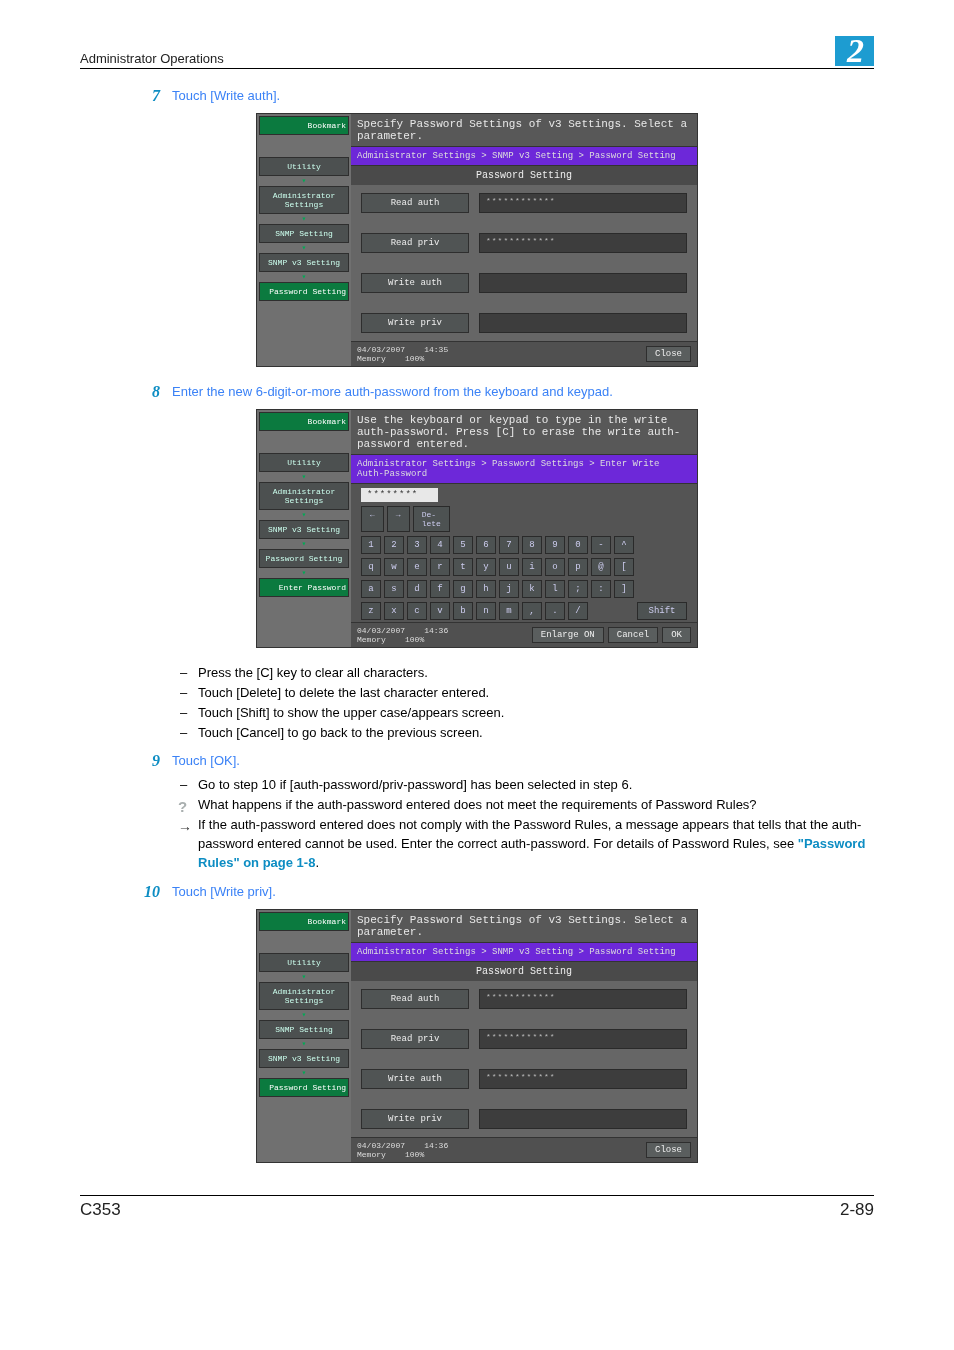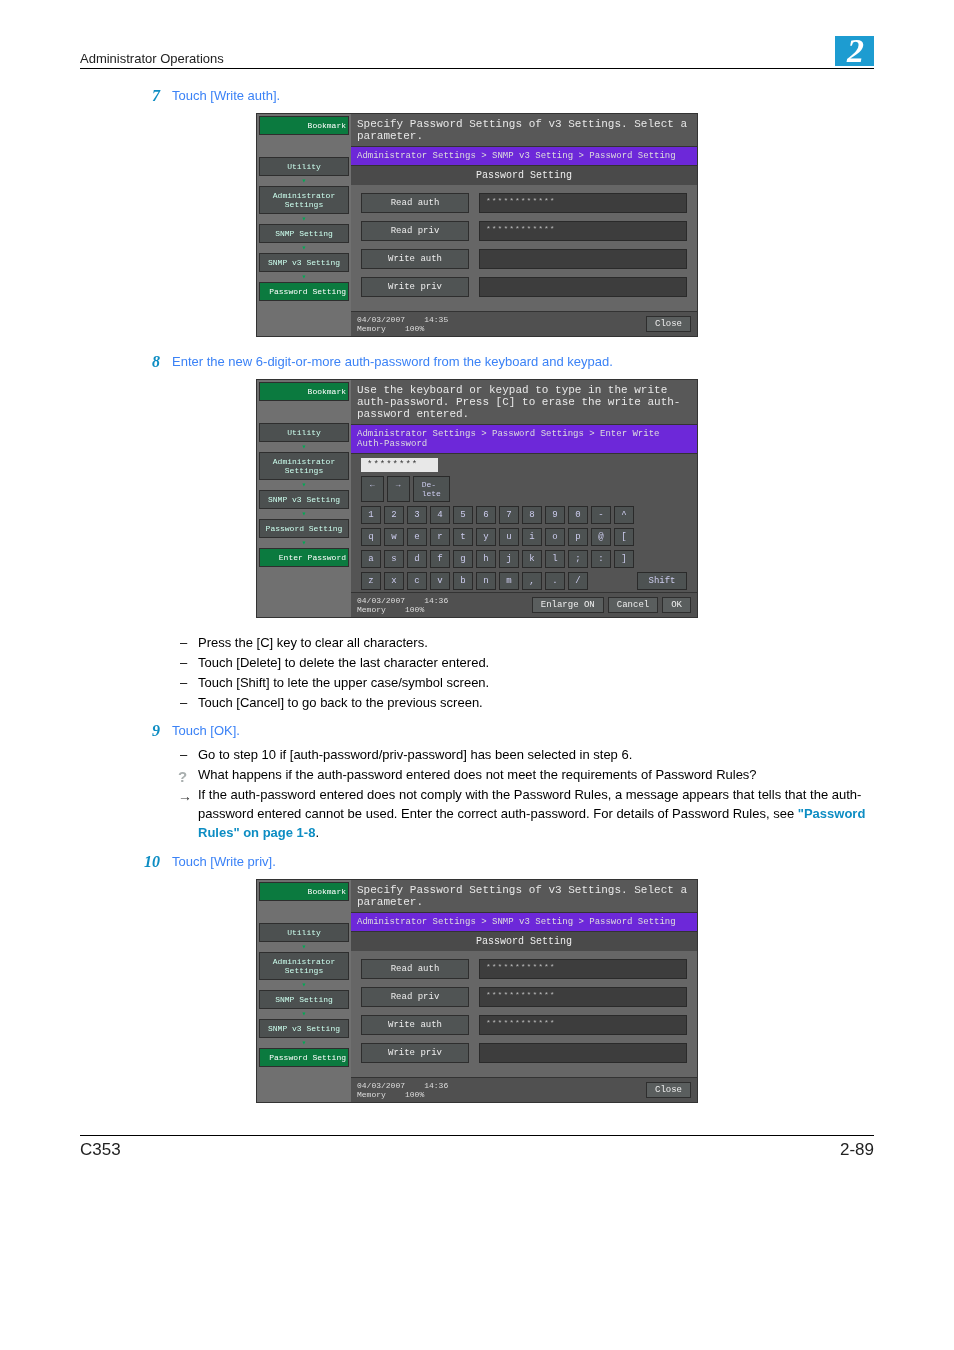--- a/index.html
+++ b/index.html
@@ -123,21 +123,21 @@
     text-align: center;
     font-size: 10px;
     padding: 4px 6px;
     color: #eee;
   }
   .shot-body {
     background: #666;
     padding: 8px 10px;
     display: flex;
     flex-direction: column;
-    gap: 8px;
+    gap: 20px;
     min-height: 110px;
   }
   .opt-row {
     display: flex;
     align-items: center;
     gap: 10px;
   }
   .opt-btn {
     background: #505454;
     border: 1px solid #2e2e2e;
@@ -417,21 +417,21 @@
             <span class="foot-btn">Cancel</span>
             <span class="foot-btn">OK</span>
           </span>
         </div>
       </div>
     </div>
 
     <ul class="bullets">
       <li>Press the [C] key to clear all characters.</li>
       <li>Touch [Delete] to delete the last character entered.</li>
-      <li>Touch [Shift] to lete the upper case/symbol screen.</li>
+      <li>Touch [Shift] to show the upper case/appears screen.</li>
       <li>Touch [Cancel] to go back to the previous screen.</li>
     </ul>
 
     <div class="step-row">
       <span class="step-num">9</span>
       <span class="step-text">Touch [OK].</span>
     </div>
 
     <ul class="bullets">
       <li>Go to step 10 if [auth-password/priv-password] has been selected in step 6.</li>

